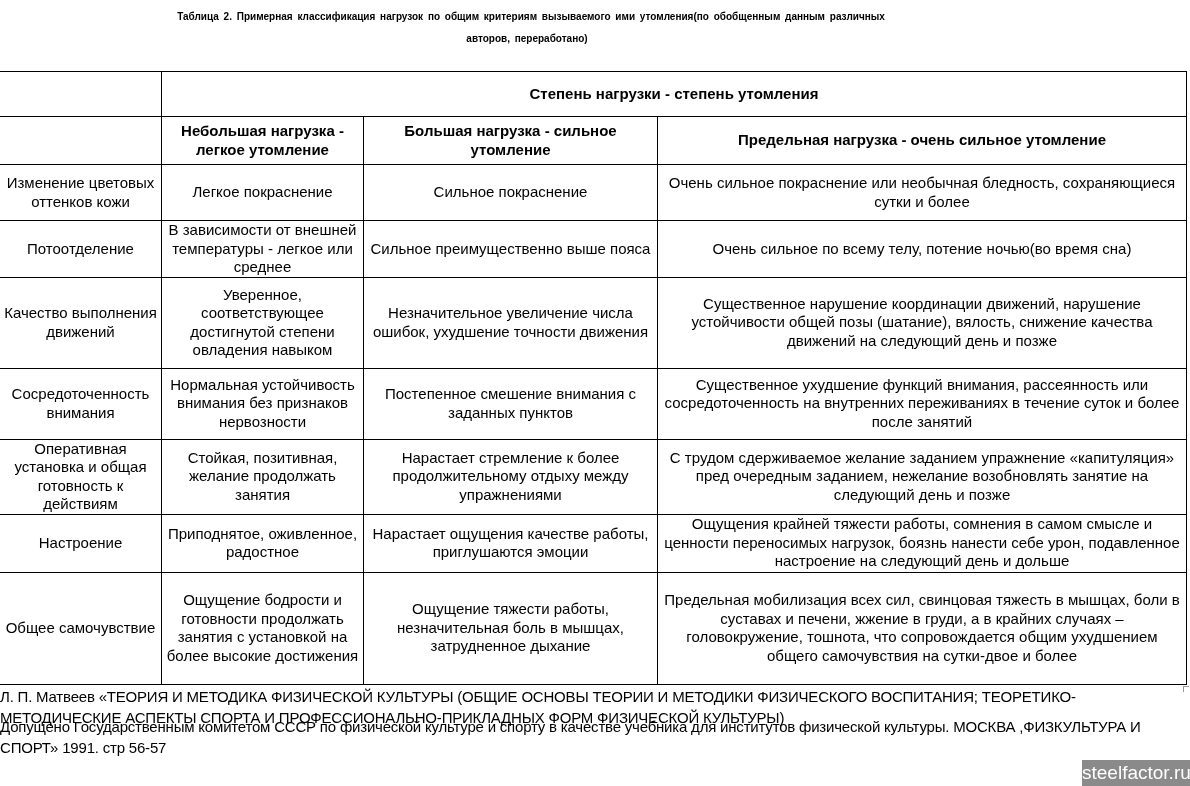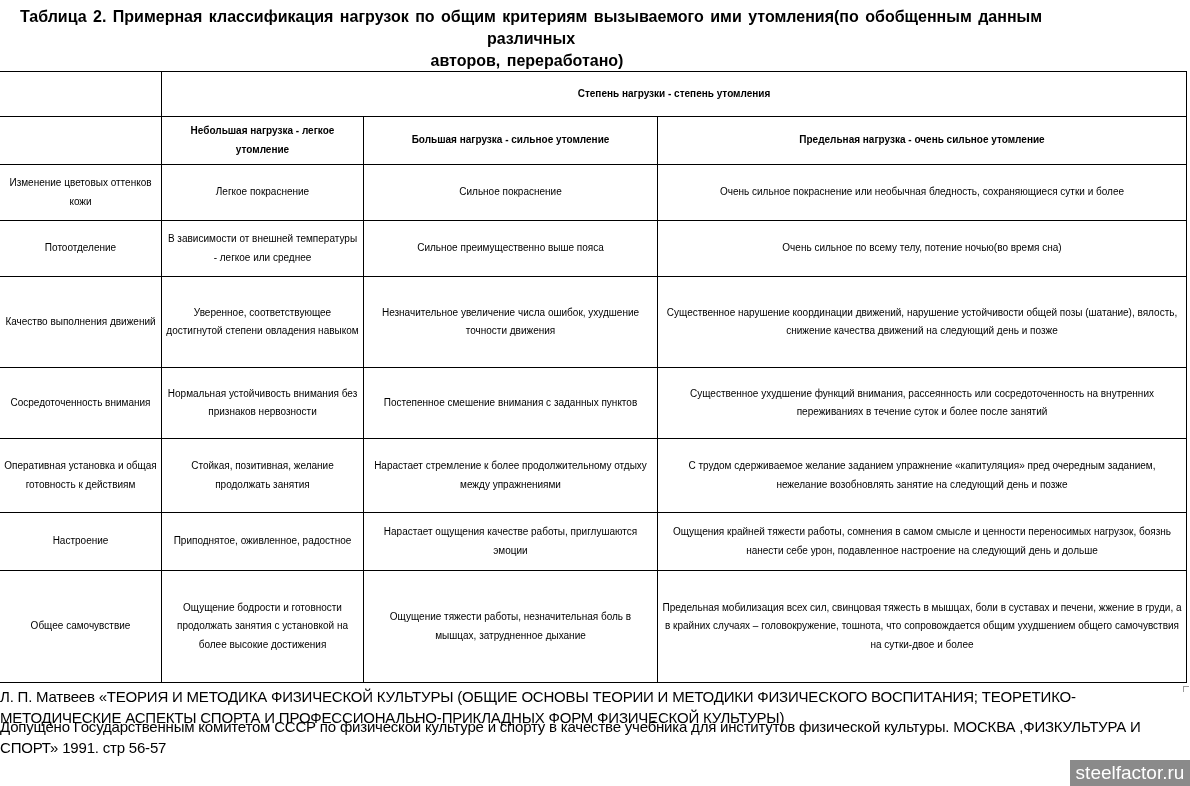--- a/index.html
+++ b/index.html
@@ -1,31 +1,31 @@
 <!DOCTYPE html>
 <html><head>
 <meta charset="utf-8">
 <style>
   html, body { margin: 0; padding: 0; background: #ffffff; }
   body { width: 1190px; height: 786px; position: relative; overflow: hidden;
          font-family: "Liberation Sans", sans-serif; color: #000; }
   .title { position: absolute; left: 0; top: 6px; width: 1054px; text-align: center;
-           font-weight: bold; font-size: 16px; line-height: 22px; word-spacing: 2px; }
+           font-weight: bold; font-size: 10px; line-height: 22px; word-spacing: 2px; }
   .title .line1 { padding-left: 8px; }
   table.main { position: absolute; left: -1px; top: 71px; border-collapse: collapse;
                table-layout: fixed; width: 1187px; }
   table.main td { border: 1.5px solid #000; text-align: center; vertical-align: middle;
-                  font-size: 10px; line-height: 18.5px; padding: 0 4px; }
+                  font-size: 15px; line-height: 18.5px; padding: 0 4px; }
   table.main td.hdr { font-weight: bold; }
   table.main tr.r-top td { height: 44px; }
   table.main tr.r-sub td { height: 47px; }
   .footer { position: absolute; left: 0; font-size: 15px; line-height: 21px; letter-spacing: -0.2px; }
   .footer.f1 { top: 686px; width: 1180px; }
   .footer.f2 { top: 716px; width: 1150px; }
-  .watermark { position: absolute; right: 0; top: 760px; width: 120px; height: 26px;
+  .watermark { position: absolute; right: 0; top: 760px; width: 108px; height: 26px;
                background: #8a8a8a; color: #ffffff; font-size: 19px; line-height: 26px;
                text-align: center; }
   .corner-mark { position: absolute; left: 1183px; top: 686px; width: 5px; height: 5px;
                  border: 1px solid #9a9a9a; border-right: none; border-bottom: none; }
 </style>
 </head>
 <body>
 
 <div class="title">
   <div class="line1">Таблица 2. Примерная классификация нагрузок по общим критериям вызываемого ими утомления(по обобщенным данным различных</div>

